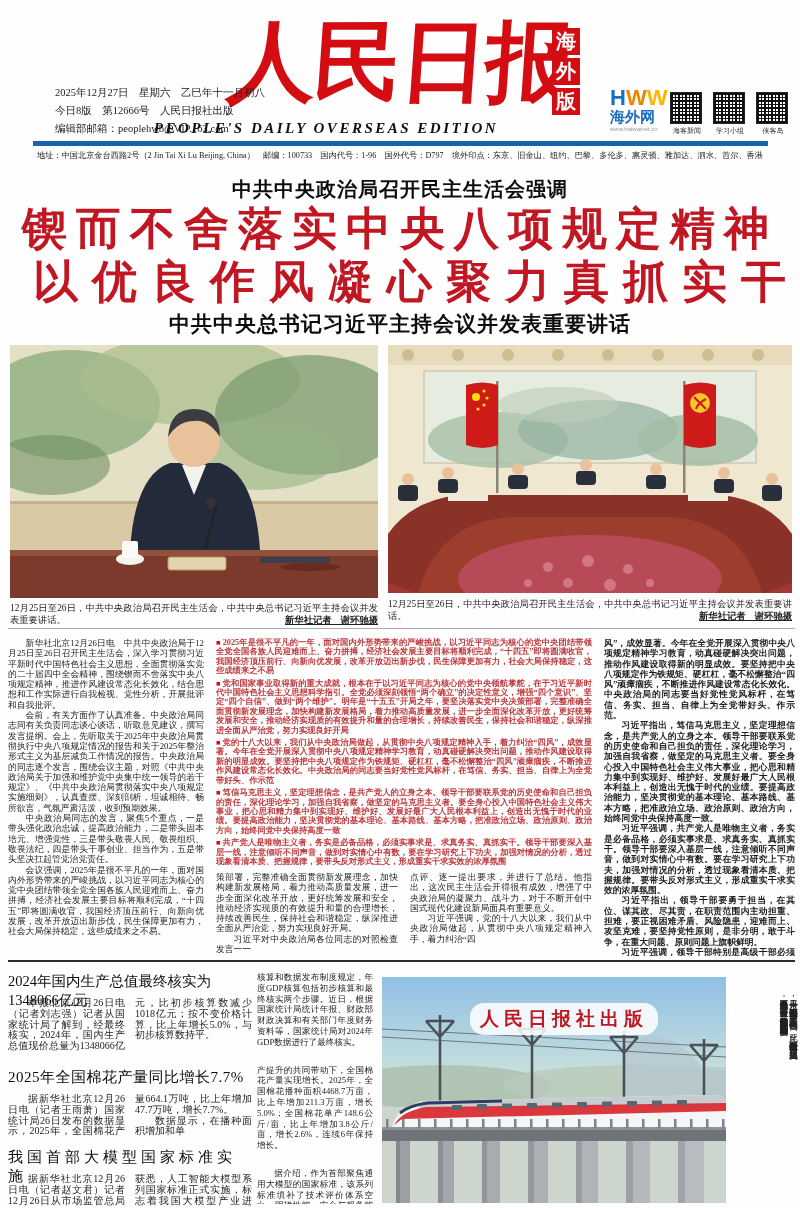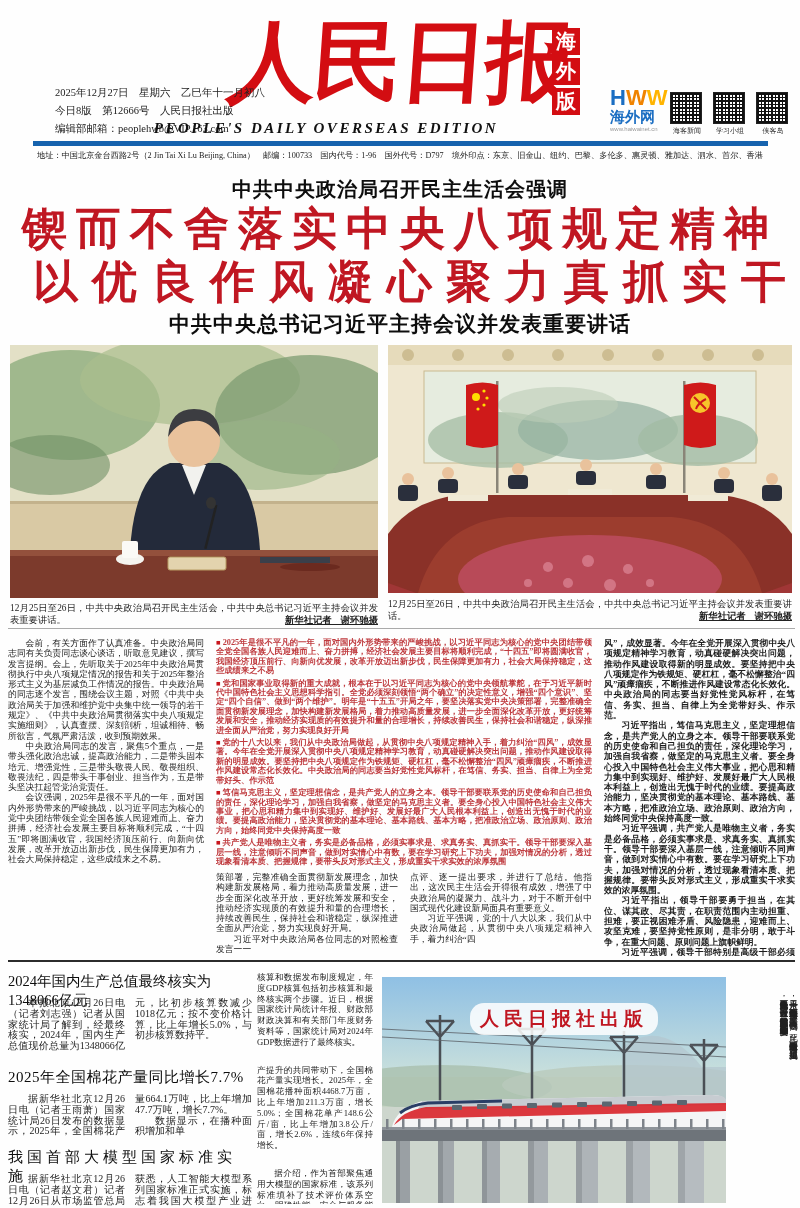--- a/index.html
+++ b/index.html
@@ -225,20 +225,21 @@
     </svg>
   </div>
   <div class="abs caption" style="left:388px;top:598px;width:404px;">
     <span class="cap-txt">12月25日至26日，中共中央政治局召开民主生活会，中共中央总书记习近平主持会议并发表重要讲话。</span>
     <span class="credit">新华社记者　谢环驰摄</span>
   </div>
 
   <div class="abs rule-thin"></div>
 
   <div class="abs col" style="left:8px;top:638px;width:196px;height:318px;">
+    <p>新华社北京12月26日电　中共中央政治局于12月25日至26日召开民主生活会，深入学习贯彻习近平新时代中国特色社会主义思想，全面贯彻落实党的二十届四中全会精神，围绕锲而不舍落实中央八项规定精神，推进作风建设常态化长效化，结合思想和工作实际进行自我检视、党性分析，开展批评和自我批评。</p>
     <p>会前，有关方面作了认真准备。中央政治局同志同有关负责同志谈心谈话，听取意见建议，撰写发言提纲。会上，先听取关于2025年中央政治局贯彻执行中央八项规定情况的报告和关于2025年整治形式主义为基层减负工作情况的报告。中央政治局的同志逐个发言，围绕会议主题，对照《中共中央政治局关于加强和维护党中央集中统一领导的若干规定》、《中共中央政治局贯彻落实中央八项规定实施细则》，认真查摆、深刻剖析，坦诚相待、畅所欲言，气氛严肃活泼，收到预期效果。</p>
     <p>中央政治局同志的发言，聚焦5个重点，一是带头强化政治忠诚，提高政治能力，二是带头固本培元、增强党性，三是带头敬畏人民、敬畏组织、敬畏法纪，四是带头干事创业、担当作为，五是带头坚决扛起管党治党责任。</p>
     <p>会议强调，2025年是很不平凡的一年，面对国内外形势带来的严峻挑战，以习近平同志为核心的党中央团结带领全党全国各族人民迎难而上、奋力拼搏，经济社会发展主要目标将顺利完成，“十四五”即将圆满收官，我国经济顶压前行、向新向优发展，改革开放迈出新步伐，民生保障更加有力，社会大局保持稳定，这些成绩来之不易。</p>
 
   </div>
 
   <div class="abs hlblock">
     <p>2025年是很不平凡的一年，面对国内外形势带来的严峻挑战，以习近平同志为核心的党中央团结带领全党全国各族人民迎难而上、奋力拼搏，经济社会发展主要目标将顺利完成，“十四五”即将圆满收官，我国经济顶压前行、向新向优发展，改革开放迈出新步伐，民生保障更加有力，社会大局保持稳定，这些成绩来之不易</p>
     <p>党和国家事业取得新的重大成就，根本在于以习近平同志为核心的党中央领航掌舵，在于习近平新时代中国特色社会主义思想科学指引。全党必须深刻领悟“两个确立”的决定性意义，增强“四个意识”、坚定“四个自信”、做到“两个维护”。明年是“十五五”开局之年，要坚决落实党中央决策部署，完整准确全面贯彻新发展理念，加快构建新发展格局，着力推动高质量发展，进一步全面深化改革开放，更好统筹发展和安全，推动经济实现质的有效提升和量的合理增长，持续改善民生，保持社会和谐稳定，纵深推进全面从严治党，努力实现良好开局</p>
     <p>党的十八大以来，我们从中央政治局做起，从贯彻中央八项规定精神入手，着力纠治“四风”，成效显著。今年在全党开展深入贯彻中央八项规定精神学习教育，动真碰硬解决突出问题，推动作风建设取得新的明显成效。要坚持把中央八项规定作为铁规矩、硬杠杠，毫不松懈整治“四风”顽瘴痼疾，不断推进作风建设常态化长效化。中央政治局的同志要当好党性党风标杆，在笃信、务实、担当、自律上为全党带好头、作示范</p>

